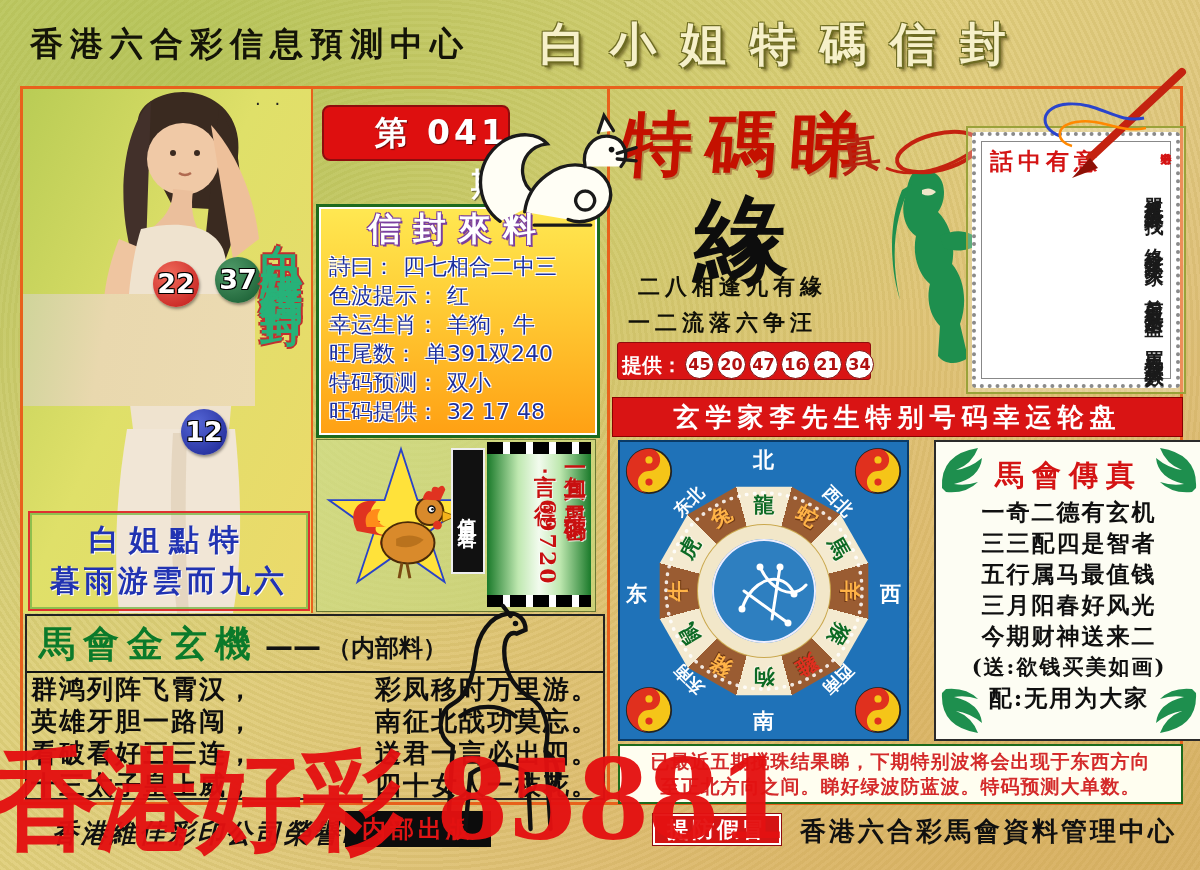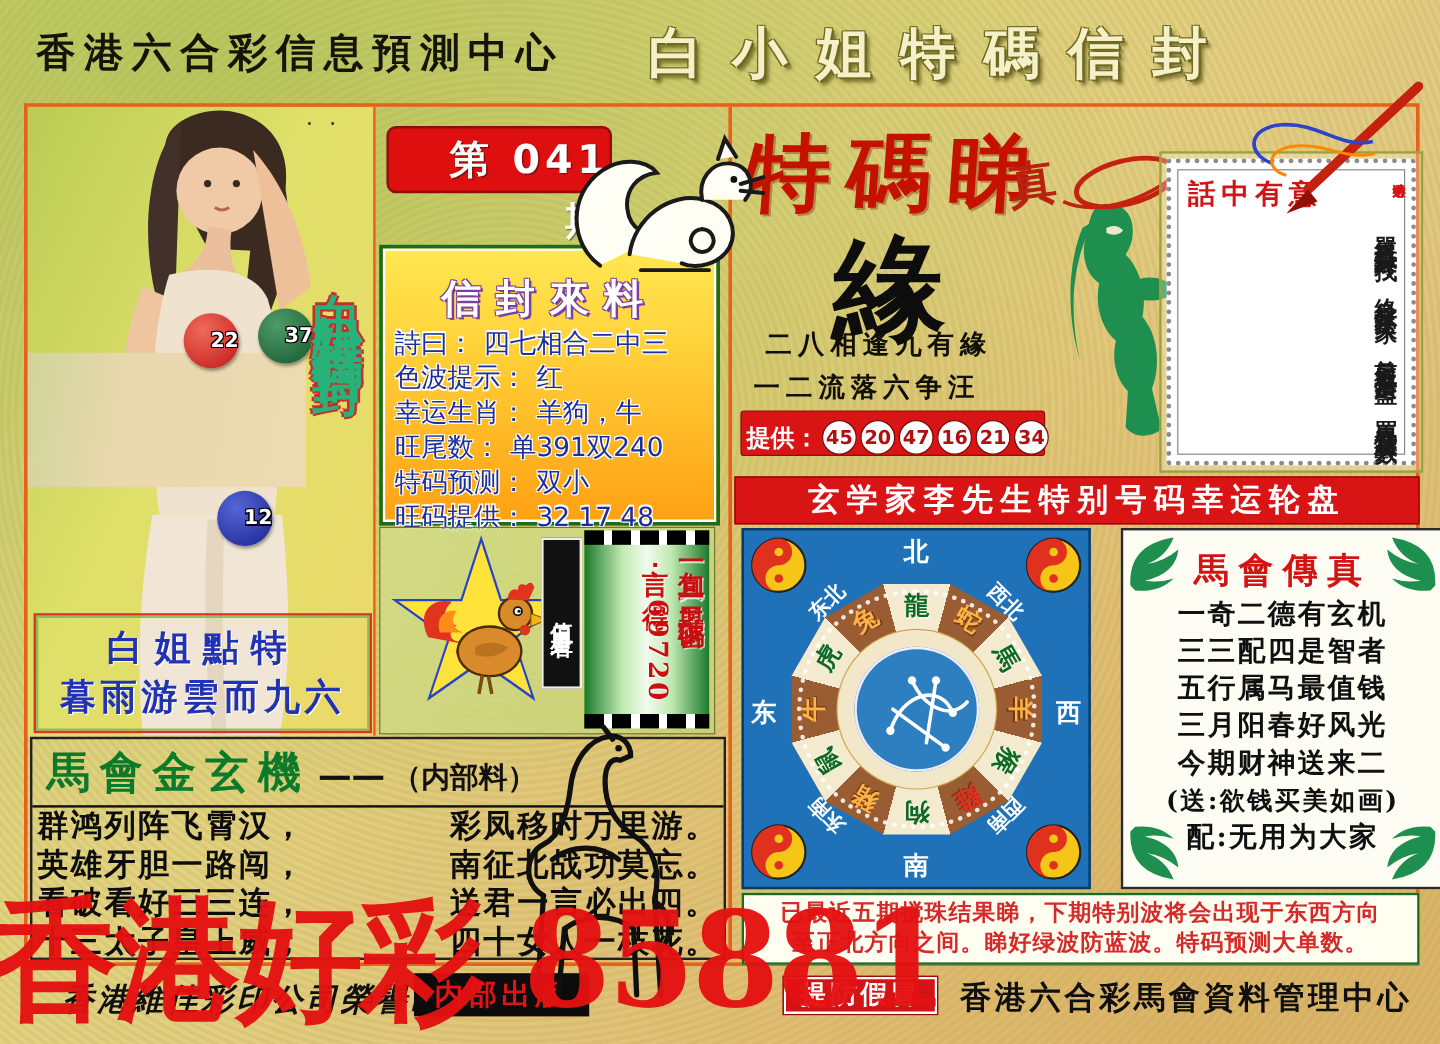--- a/index.html
+++ b/index.html
@@ -16,42 +16,42 @@
   .agency{left:30px;top:22px;font-size:33px;font-weight:bold;color:#141408;letter-spacing:7px;}
   .main-title{left:540px;top:14px;font-size:46px;font-weight:bold;color:#f6f0c9;letter-spacing:24px;white-space:nowrap;
     text-shadow:2px 2px 0 #6d6b22,-1px -1px 0 #6d6b22,1px -1px 0 #6d6b22,-1px 1px 0 #6d6b22,4px 4px 3px rgba(60,50,0,.55);}
   .frame{left:20px;top:86px;width:1157px;height:713px;border:3px solid #e8611c;z-index:1;}
   .vdiv1{left:311px;top:89px;width:2px;height:524px;background:#e8611c;z-index:2;}
   .vdiv2{left:607px;top:89px;width:3px;height:710px;background:#e8611c;z-index:2;}
   
   .photo{left:23px;top:89px;width:288px;height:524px;overflow:hidden;
     background:linear-gradient(115deg,#b9cc55,#dfe069 45%,#ecd96b);}
   .censor{left:0;top:205px;width:232px;height:112px;background:linear-gradient(100deg,#cfd49a 0%,#e9d8ae 35%,#ecdbb2 100%);z-index:4;}
-  .ball{width:46px;height:46px;border-radius:50%;z-index:5;color:#fff;font-weight:bold;font-size:17px;line-height:46px;text-align:right;
+  .ball{width:46px;height:46px;border-radius:50%;z-index:5;color:#fff;font-weight:bold;font-size:27px;line-height:46px;text-align:center;
     text-shadow:1px 1px 0 #000,-1px -1px 0 #000,1px -1px 0 #000,-1px 1px 0 #000;box-shadow:1px 2px 3px rgba(0,0,0,.4);}
   .ball-red{background:radial-gradient(circle at 35% 30%,#f06a5a,#c01818);}
   .ball-green{background:radial-gradient(circle at 35% 30%,#4f9a68,#14582e);}
   .ball-blue{background:radial-gradient(circle at 35% 30%,#5566d6,#1a2390);}
   .vtitle{right:2px;top:122px;height:420px;writing-mode:vertical-rl;text-orientation:upright;
     font-size:42px;font-weight:bold;color:#27b279;letter-spacing:10px;z-index:6;
     text-shadow:2px 0 0 #c23030,-2px 0 0 #c23030,0 2px 0 #c23030,0 -2px 0 #c23030;}
   .tipbox{left:28px;top:511px;width:278px;height:96px;border:2px solid #e03030;box-shadow:inset 0 0 0 2px rgba(122,182,72,.8);z-index:7;
     display:flex;flex-direction:column;justify-content:center;align-items:center;}
   .tipbox div{color:#2133b2;font-weight:bold;text-shadow:1px 1px 0 #fff;}
   .tip1{font-size:30px;letter-spacing:10px;}
   .tip2{font-size:30px;letter-spacing:4px;}
   
   .issue{left:322px;top:105px;width:184px;height:52px;background:#de0f0f;border:2px solid #8e0d0d;border-radius:8px;z-index:3;
     color:#fff;font-size:33px;font-weight:bold;text-align:right;line-height:52px;letter-spacing:4px;
     text-shadow:1px 1px 1px rgba(0,0,0,.5);}
   .squirrel{left:468px;top:92px;width:170px;height:168px;z-index:4;}
   .envelope{left:316px;top:204px;width:278px;height:228px;z-index:3;
     border:3px solid #1d6b1d;box-shadow:inset 0 0 0 2px #fff;
     background:linear-gradient(180deg,#ffe852 0%,#ffd23a 35%,#ffa013 100%);}
-  .env-title{text-align:center;font-size:33px;font-weight:bold;color:#fff;letter-spacing:12px;margin-top:20px;
+  .env-title{text-align:center;font-size:33px;font-weight:bold;color:#fff;letter-spacing:12px;margin-top:0;
     text-shadow:2px 2px 0 #7a3fa0,-1px -1px 0 #7a3fa0,1px -1px 0 #7a3fa0,-1px 1px 0 #7a3fa0;}
   .env-row{padding:0 10px;font-size:22px;font-weight:normal;color:#1c2f9e;line-height:29px;white-space:nowrap;
     text-shadow:1px 1px 0 #fff,-1px -1px 0 #fff,1px -1px 0 #fff,-1px 1px 0 #fff;}
   .env-row .lbl{margin-right:8px;}
   .rpanel{left:316px;top:439px;width:278px;height:171px;border:1px solid #6b7a34;z-index:3;
     background:linear-gradient(135deg,rgba(210,225,140,.7),rgba(195,214,120,.7));}
   .star-b{left:6px;top:6px;width:156px;height:152px;background:#2a44c8;
     clip-path:polygon(50% 0%,61% 35%,98% 35%,68% 57%,79% 91%,50% 70%,21% 91%,32% 57%,2% 35%,39% 35%);}
   .star-y{left:12px;top:12px;width:144px;height:140px;background:#ffe23a;
     clip-path:polygon(50% 0%,61% 35%,98% 35%,68% 57%,79% 91%,50% 70%,21% 91%,32% 57%,2% 35%,39% 35%);}

